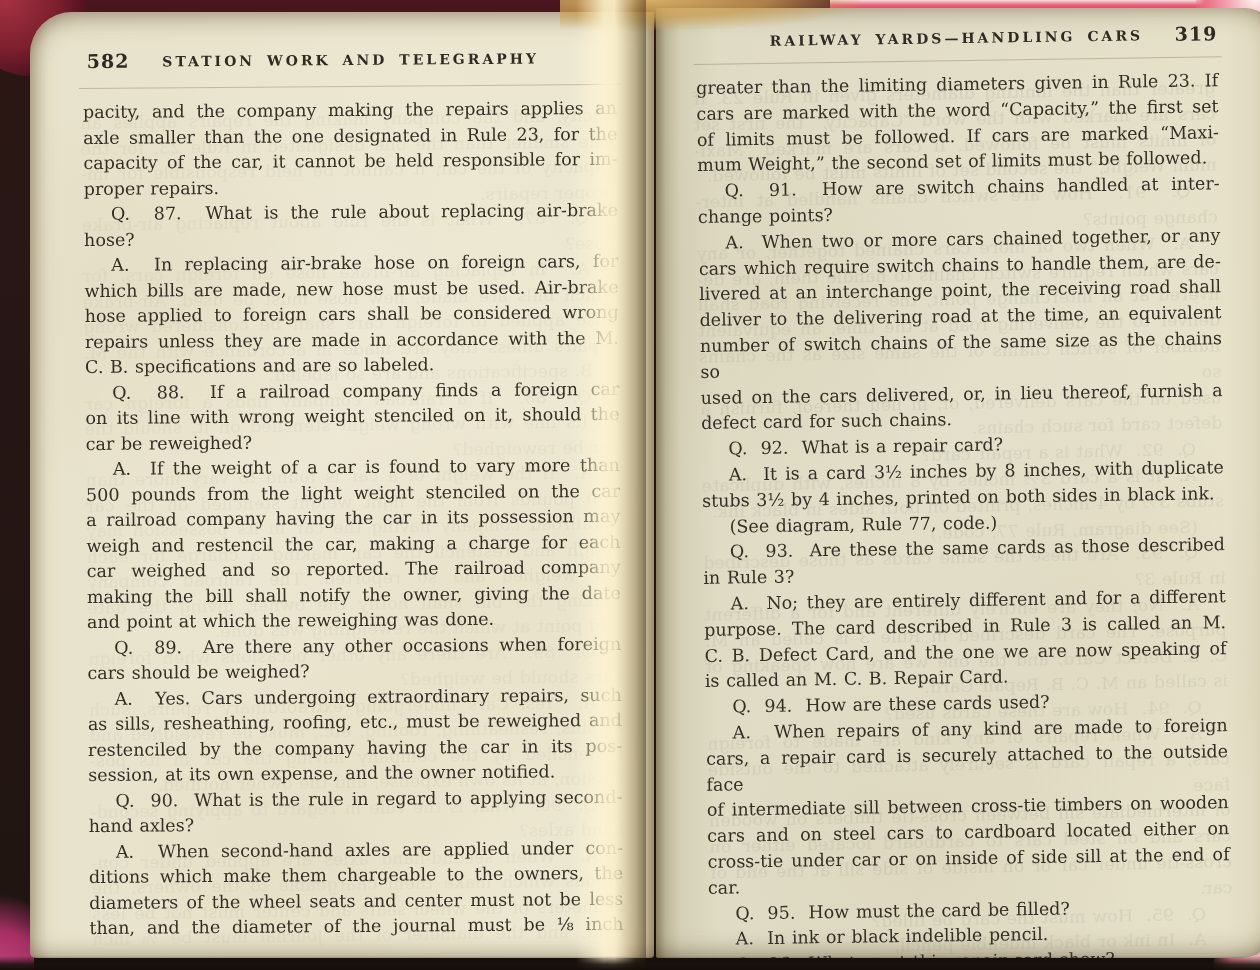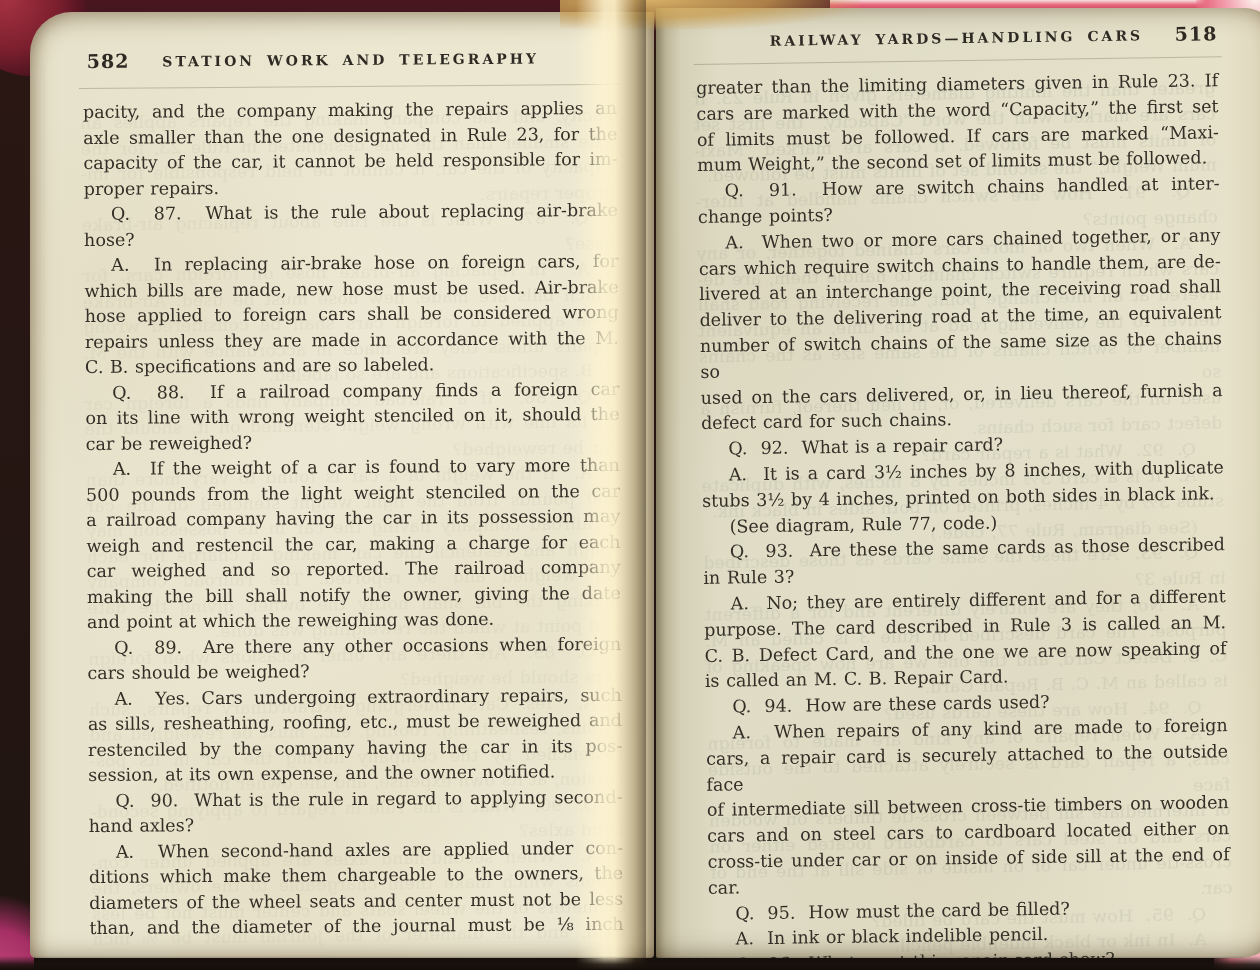--- a/index.html
+++ b/index.html
@@ -201,21 +201,21 @@
           </div>
         </div>
     </div>
   </div>
 
   <div class="page page-right">
     <div class="paper-mottle"></div>
     <div class="page-inner">
       <div class="page-header">
         <span class="running-head">RAILWAY YARDS—HANDLING CARS</span>
-        <span class="pageno at-right">518</span>
+        <span class="pageno at-right">319</span>
       </div>
       <div class="head-rule"></div>
       <div class="page-ghost">
           <div class="para">
             <div class="line first">greater than the limiting diameters given in Rule 23.  If</div>
             <div class="line">cars are marked with the word “Capacity,” the first set</div>
             <div class="line">of limits must be followed.  If cars are marked “Maxi-</div>
             <div class="line last">mum Weight,” the second set of limits must be followed.</div>
           </div>
           <div class="para indent">

